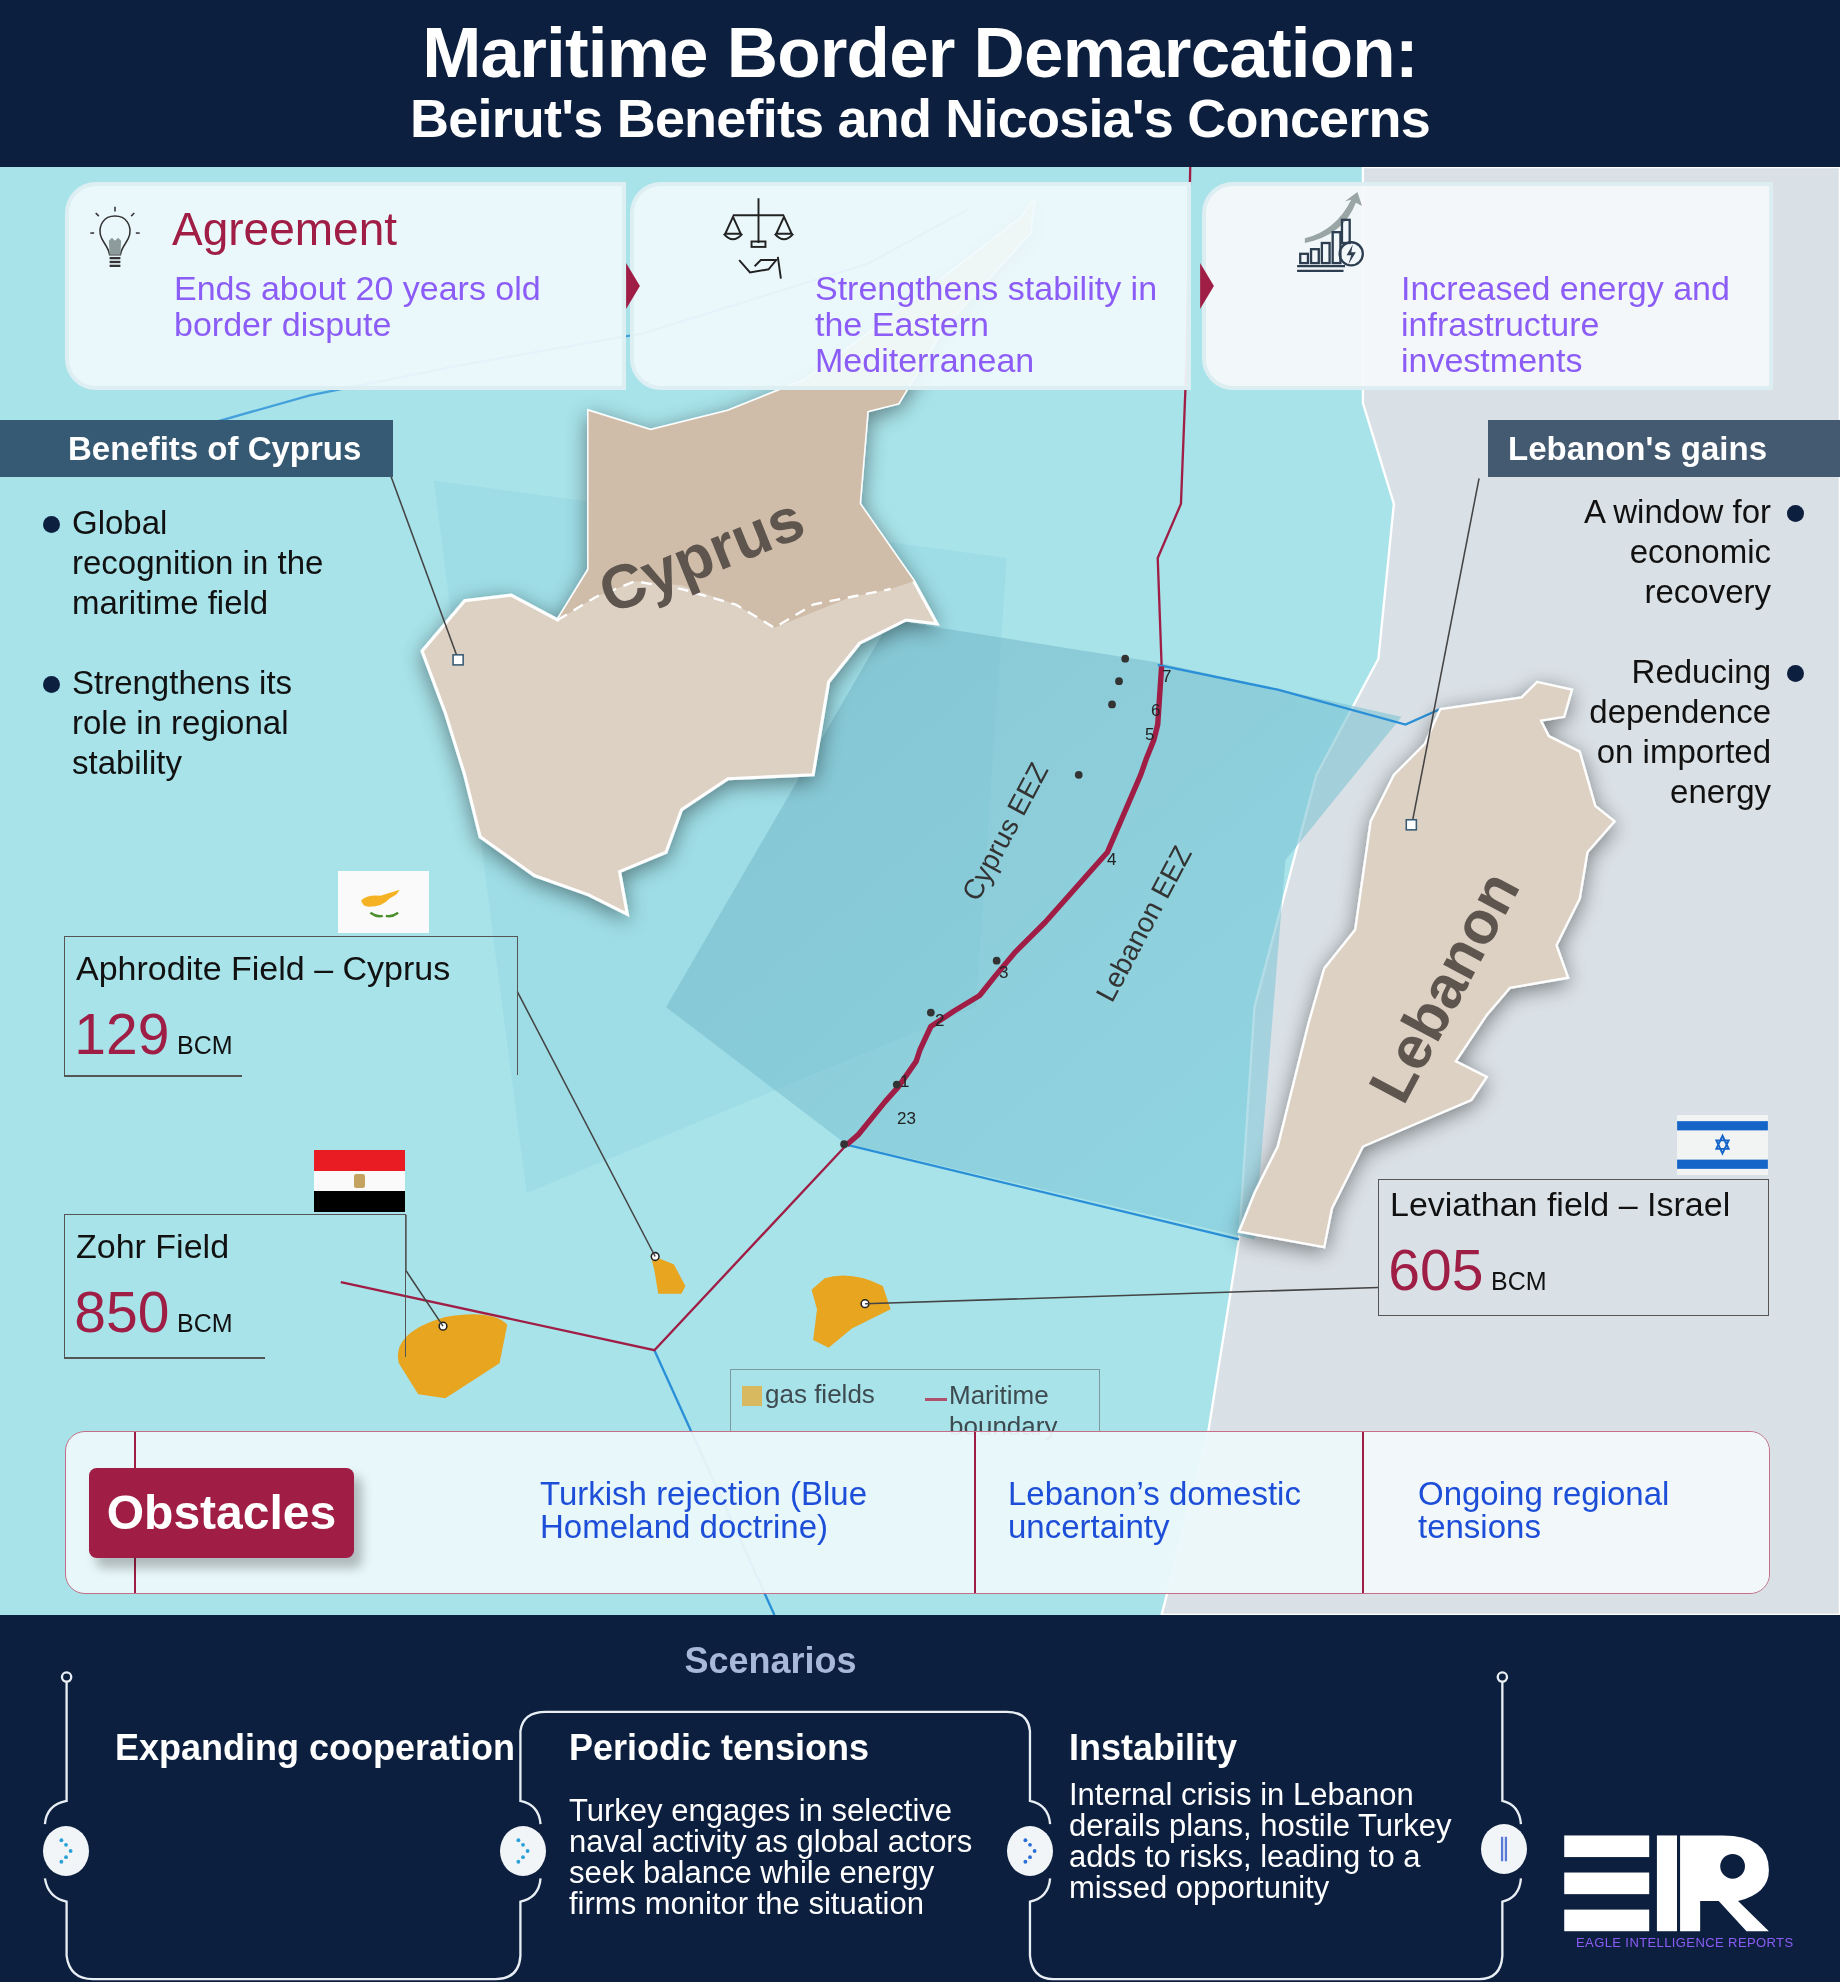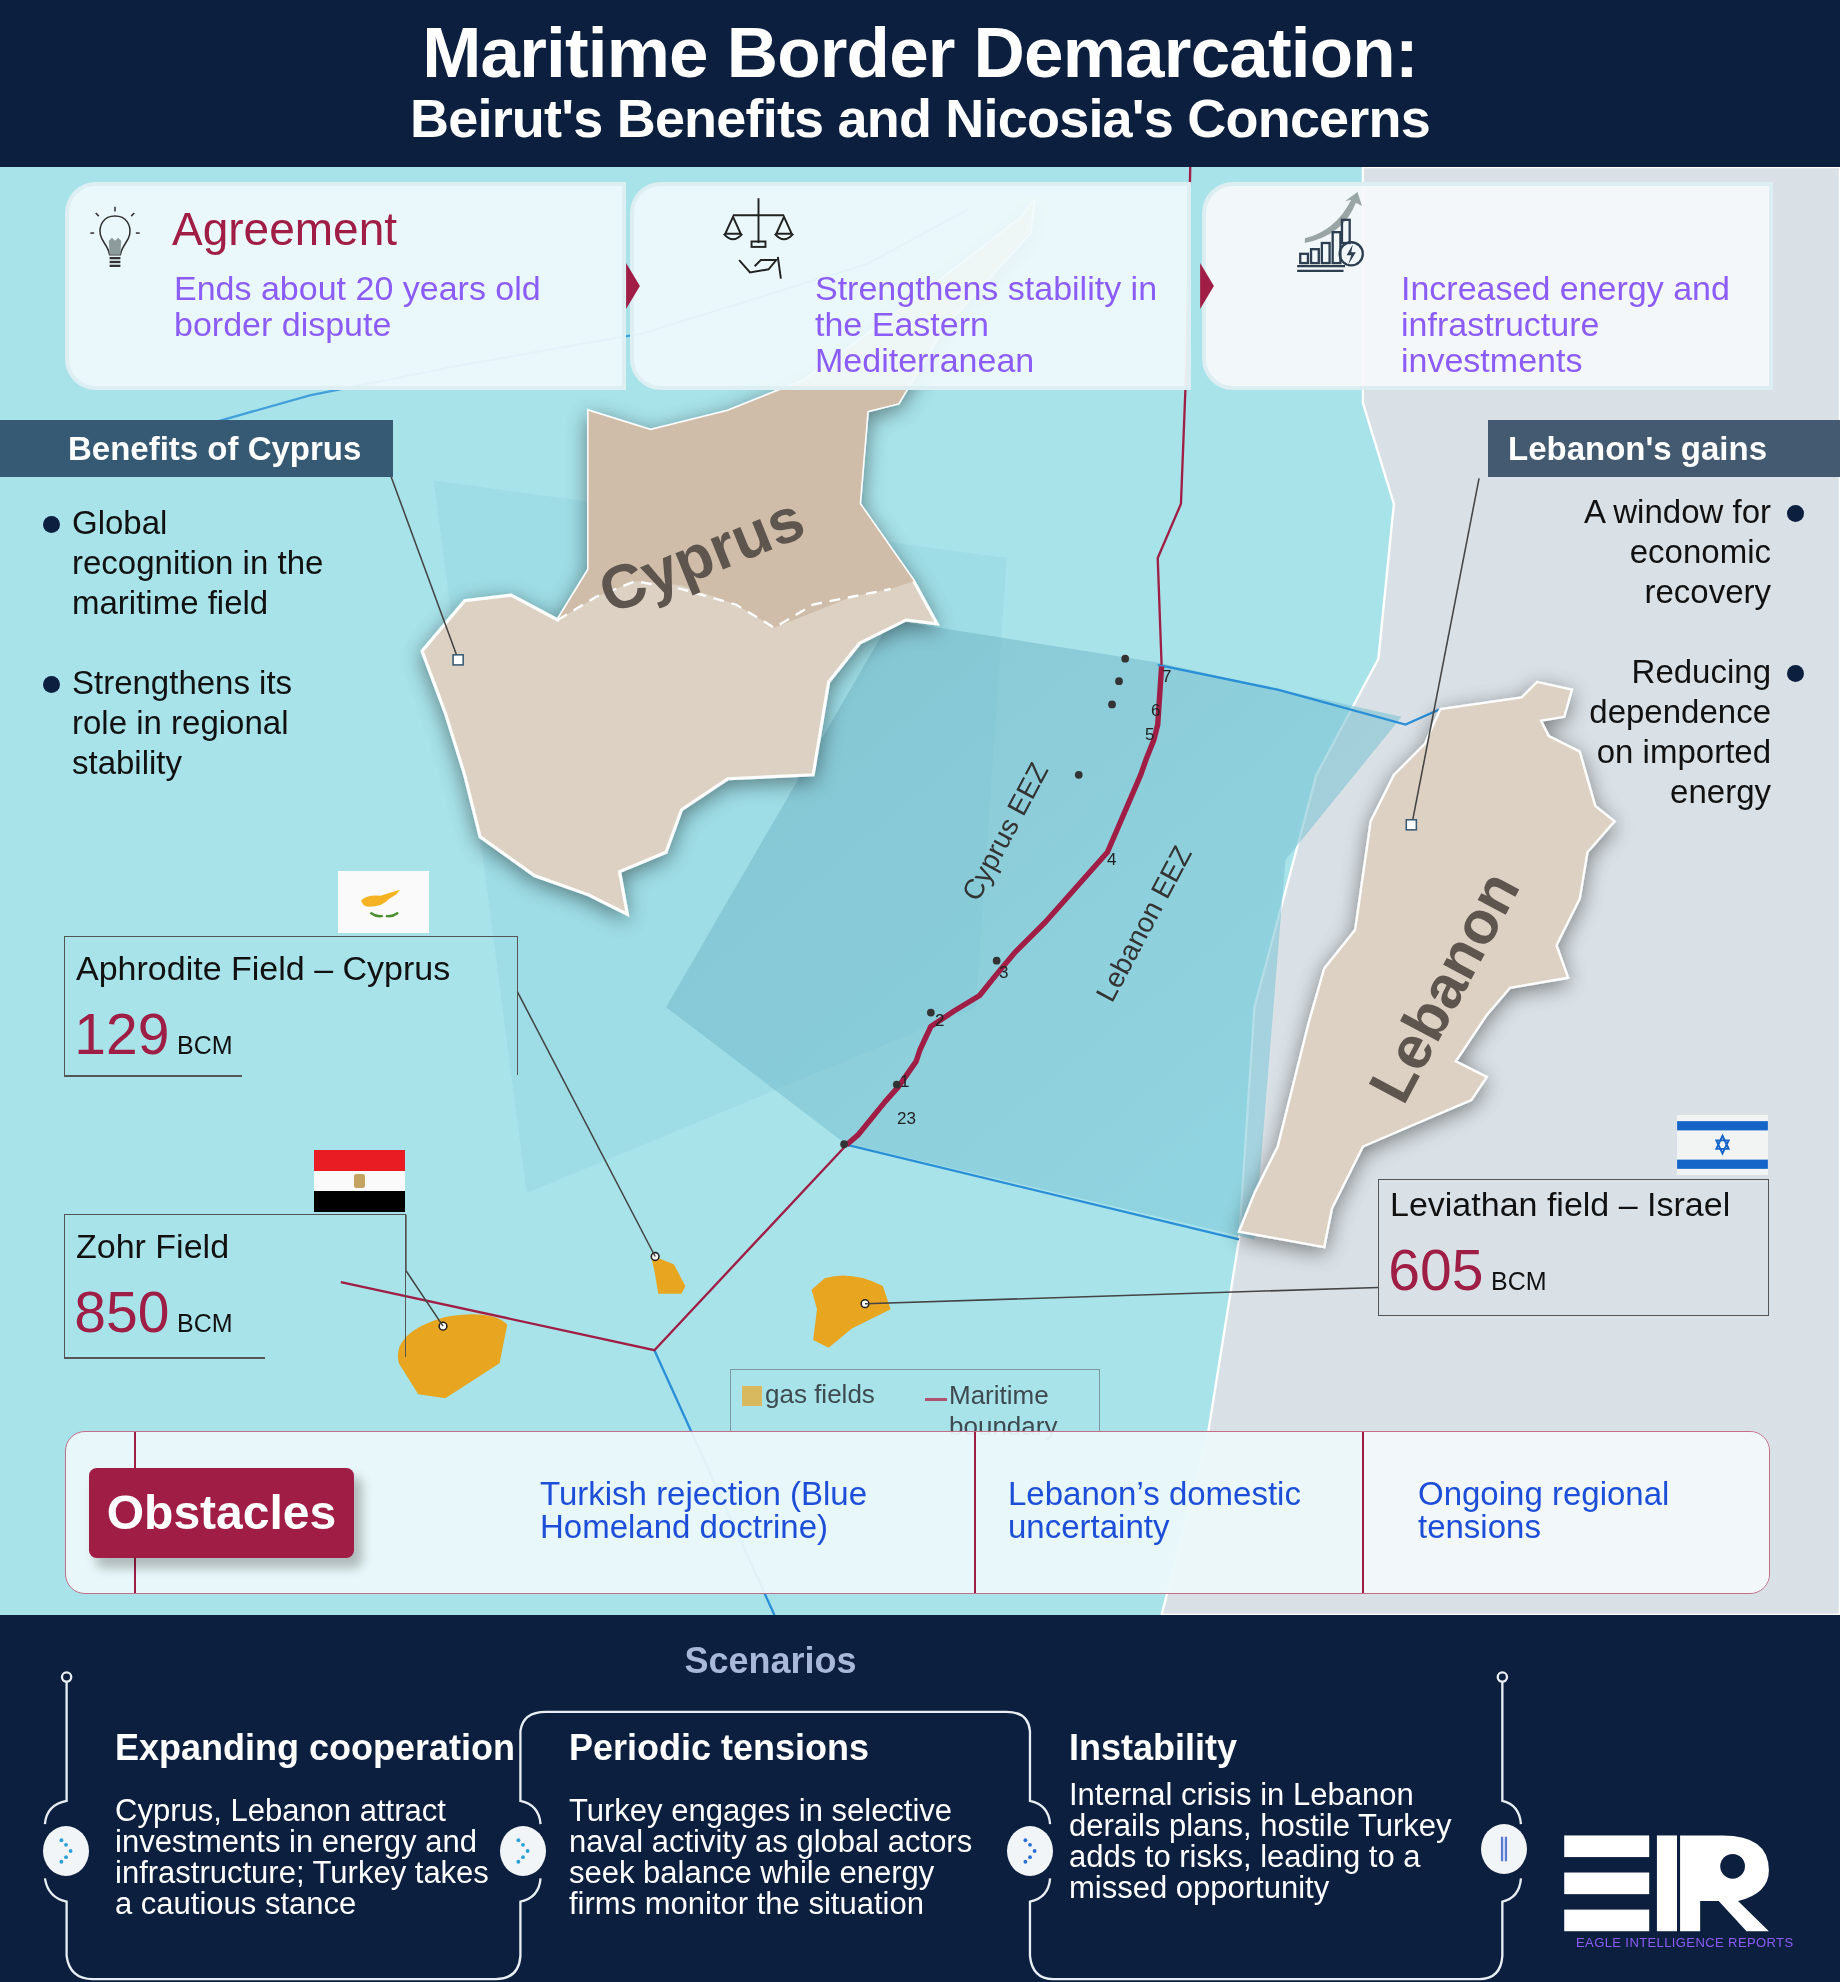--- a/index.html
+++ b/index.html
@@ -357,21 +357,20 @@
         </g>
       </svg></div>
   <div class="node" style="left:1481px;top:209px;"><svg width="46" height="50" viewBox="0 0 60 64">
         <g fill="#5a7ad8">
           <rect x="26" y="16" width="3" height="32"></rect>
           <rect x="31" y="16" width="3" height="32"></rect>
         </g>
       </svg></div>
 
   <div class="h" style="left:115px;top:112px;">Expanding cooperation</div>
-  <div class="d" style="left:115px;top:180px;width:395px;">Cyprus, Lebanon attract investments in energy and infrastructure; Turkey takes a cautious stance</div>
   <div class="h" style="left:569px;top:112px;">Periodic tensions</div>
   <div class="d" style="left:569px;top:180px;width:441px;">Turkey engages in selective naval activity as global actors seek balance while energy firms monitor the situation</div>
   <div class="h" style="left:1069px;top:112px;">Instability</div>
   <div class="d" style="left:1069px;top:164px;width:418px;">Internal crisis in Lebanon derails plans, hostile Turkey adds to risks, leading to a missed opportunity</div>
 
   <div class="logo">
     <svg width="209" height="112" viewBox="0 0 270 145">
       <g fill="#ffffff">
         <rect x="0" y="20" width="110" height="28"></rect>
           <rect x="0" y="68" width="110" height="28"></rect>

